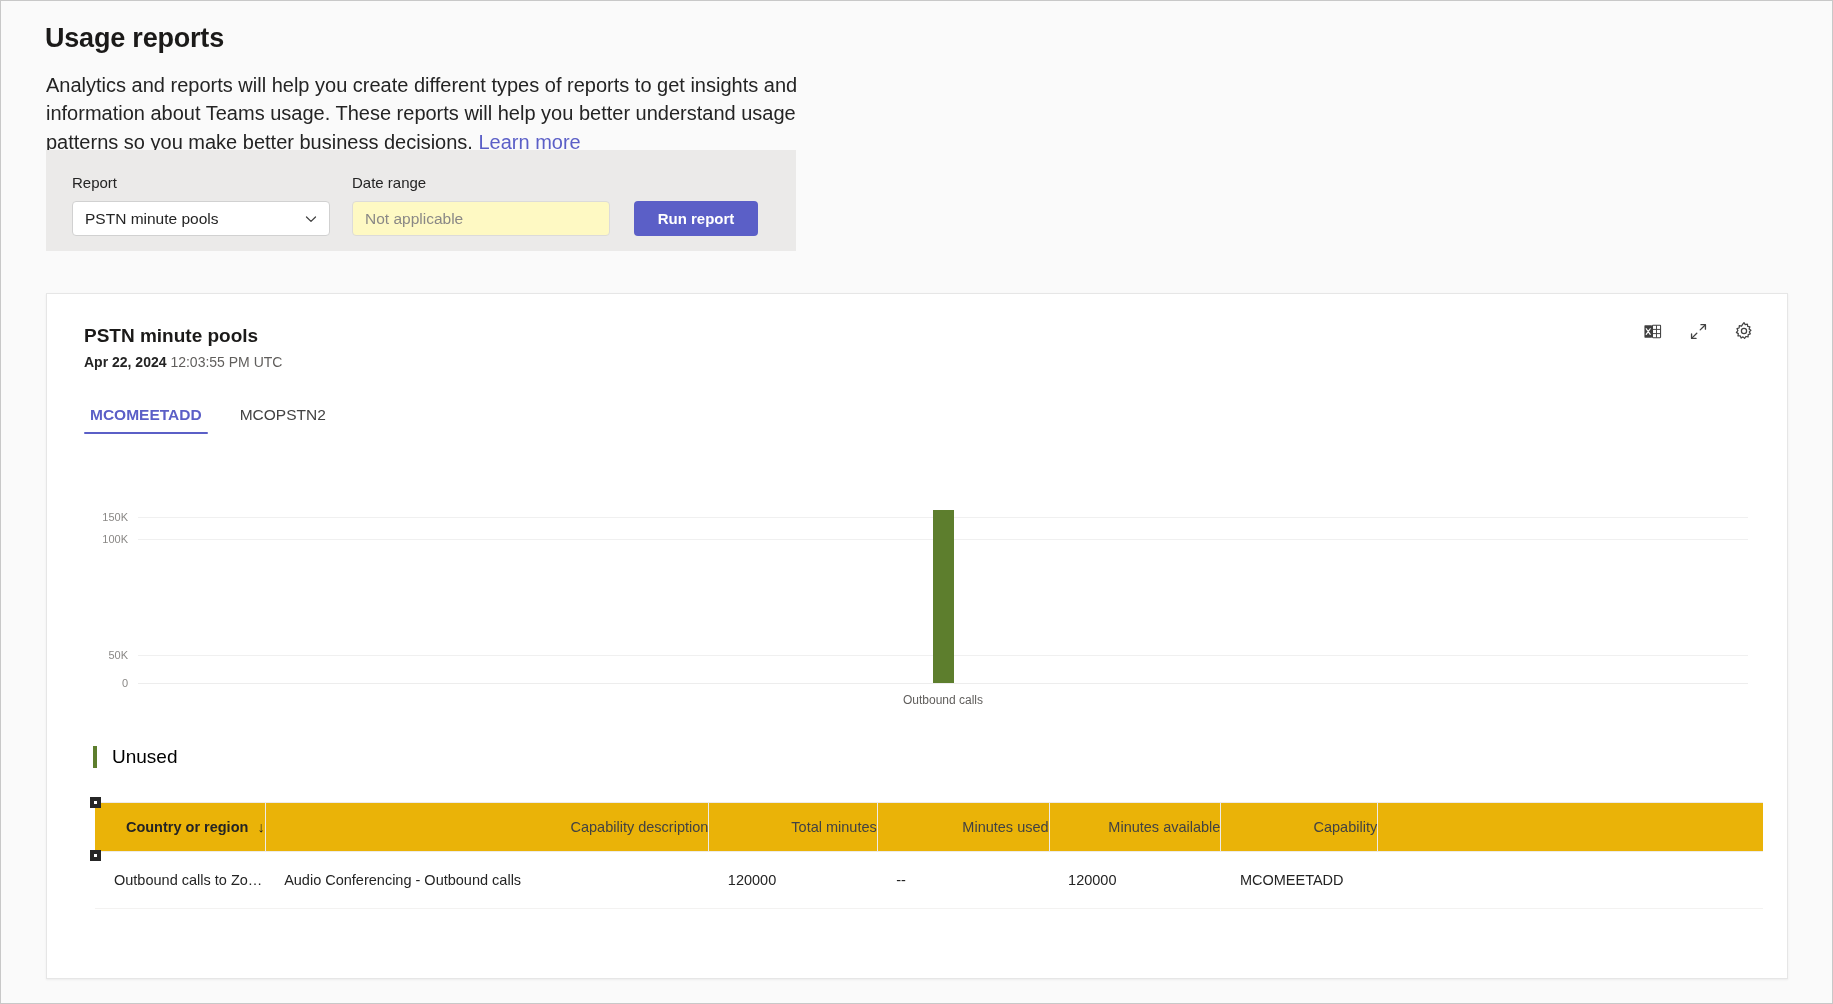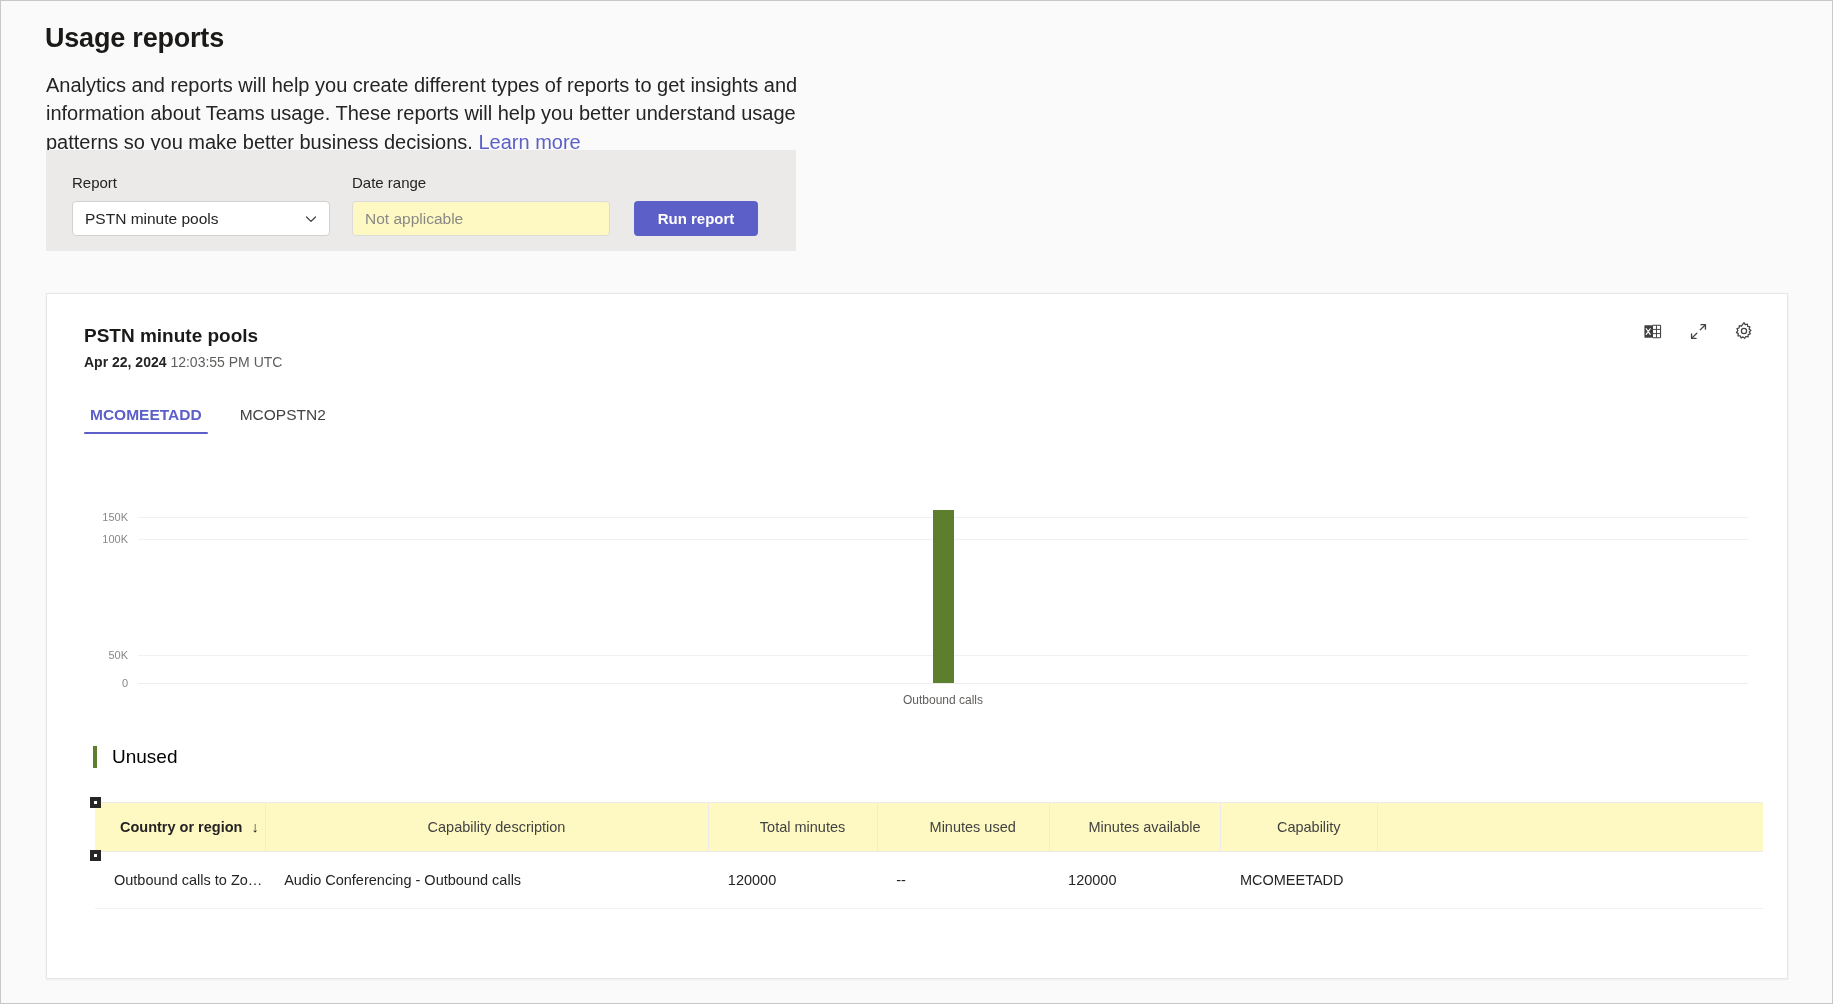--- a/index.html
+++ b/index.html
@@ -192,27 +192,27 @@
   }
   .handle.tl { left: -5px; top: -5px; }
   .handle.bl { left: -5px; top: 48px; }
 
   table.report-table {
     width: 100%;
     border-collapse: collapse;
     table-layout: fixed;
   }
   table.report-table th {
-    text-align: center;
+    text-align: right;
     font-size: 14.5px; font-weight: normal; color: #424242;
     padding: 16px 0 16px 19px;
     border-top: 1px solid #edebe9;
     border-bottom: 1px solid #edebe9;
     border-right: 1px solid #edebe9;
-    background: #fef9c3;
+    background: #eab308;
     white-space: nowrap; overflow: hidden;
     cursor: pointer;
   }
   table.report-table th.sorted { font-weight: bold; color: #242424; }
   table.report-table th:last-child { border-right: none; }
   .sort-arrow { margin-left: 9px; font-weight: normal; }
 
   table.report-table td {
     font-size: 14.5px; color: #242424;
     padding: 20px 0 20px 19px;

